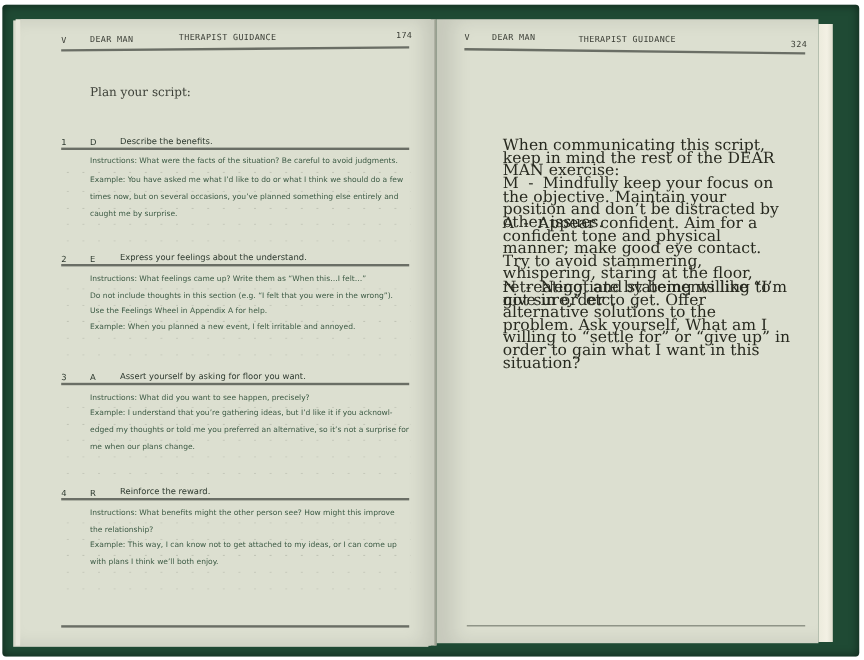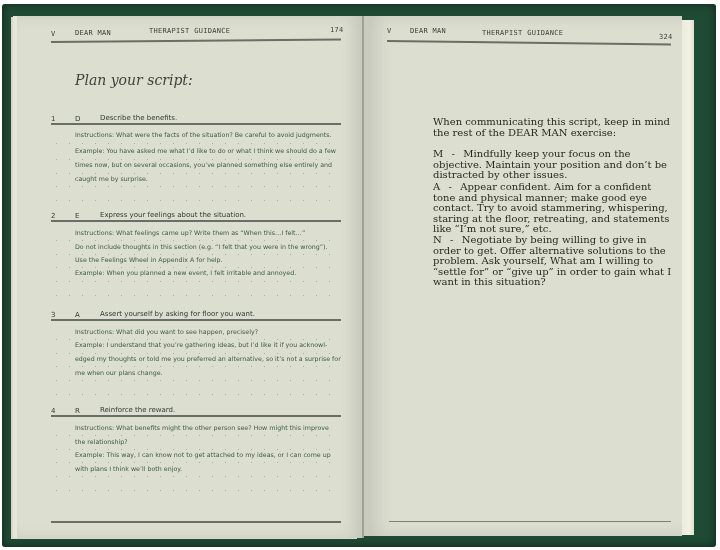--- a/index.html
+++ b/index.html
@@ -33,40 +33,40 @@
   }
   .hdr {
     position: absolute; font-family: "DejaVu Sans Mono", monospace;
     font-size: 7px; color: #3a3d35; letter-spacing: 0.3px;
   }
   .rule {
     position: absolute; height: 1px; background: #5a5e55;
   }
   .rule.thick { height: 1.5px; background: #6a6e65; }
   .italic-label {
-    position: absolute; font-family: "DejaVu Serif", serif; font-style: italic;
-    font-size: 14px; color: #3d4038;
+    position: absolute; font-family: "DejaVu Serif", serif; 
+    font-size: 10px; color: #3d4038;
   }
   .sec-num, .sec-letter, .sec-title {
     position: absolute; font-family: "DejaVu Sans", sans-serif;
     font-size: 7px; color: #2e3a2f;
   }
   .line-text {
     position: absolute; left: 75px; font-family: "DejaVu Sans", sans-serif;
     font-size: 6.3px; color: #3c5a44; white-space: nowrap;
   }
   .dots {
     position: absolute; left: 50px; width: 292px; height: 1px;
     background-image: radial-gradient(circle, #a9ad9f 0.6px, transparent 0.8px);
     background-size: 13px 2px;
     background-repeat: repeat-x;
   }
   .serif-block {
-    position: absolute; left: 433px; width: 240px;
-    font-family: "DejaVu Serif", serif; font-size: 10px; line-height: 10.6px;
+    position: absolute; left: 419px; width: 240px;
+    font-family: "DejaVu Serif", serif; font-size: 13px; line-height: 10.6px;
     color: #27291f;
   }
   .serif-block .dash { display: inline-block; width: 20px; text-align: center; }
 </style>
 </head>
 <body>
 
 <div class="cover"></div>
 <div class="page-edge"></div>
 
@@ -89,21 +89,21 @@
 <span class="line-text" style="top:147px;">Example: You have asked me what I’d like to do or what I think we should do a few</span>
 <div class="dots" style="top:159px;"></div>
 <span class="line-text" style="top:161px;">times now, but on several occasions, you’ve planned something else entirely and</span>
 <div class="dots" style="top:173px;"></div>
 <span class="line-text" style="top:175px;">caught me by surprise.</span>
 <div class="dots" style="top:186px;"></div>
 <div class="dots" style="top:200px;"></div>
 
 <span class="sec-num" style="left:51px;top:212px;">2</span>
 <span class="sec-letter" style="left:75px;top:212px;">E</span>
-<span class="sec-title" style="left:100px;top:211px;">Express your feelings about the situation.</span>
+<span class="sec-title" style="left:100px;top:211px;">Express your feelings about the understand.</span>
 <div class="rule thick" style="left:51px;top:220px;width:290px;"></div>
 <span class="line-text" style="top:229px;">Instructions: What feelings came up? Write them as “When this…I felt…”</span>
 <div class="dots" style="top:240px;"></div>
 <span class="line-text" style="top:243px;">Do not include thoughts in this section (e.g. “I felt that you were in the wrong”).</span>
 <div class="dots" style="top:254px;"></div>
 <span class="line-text" style="top:256px;">Use the Feelings Wheel in Appendix A for help.</span>
 <div class="dots" style="top:267px;"></div>
 <span class="line-text" style="top:269px;">Example: When you planned a new event, I felt irritable and annoyed.</span>
 <div class="dots" style="top:281px;"></div>
 <div class="dots" style="top:295px;"></div>

